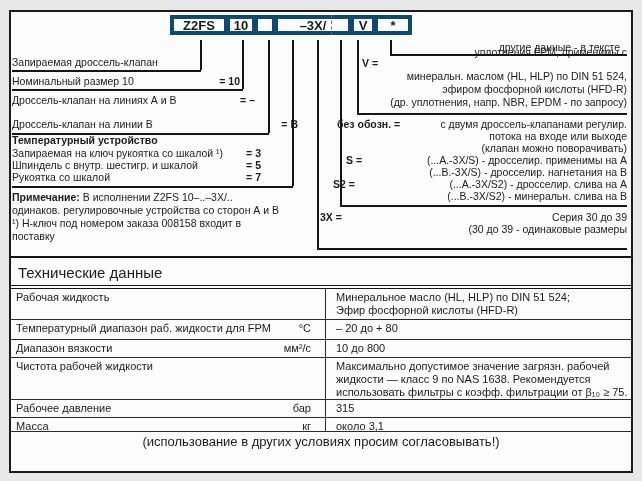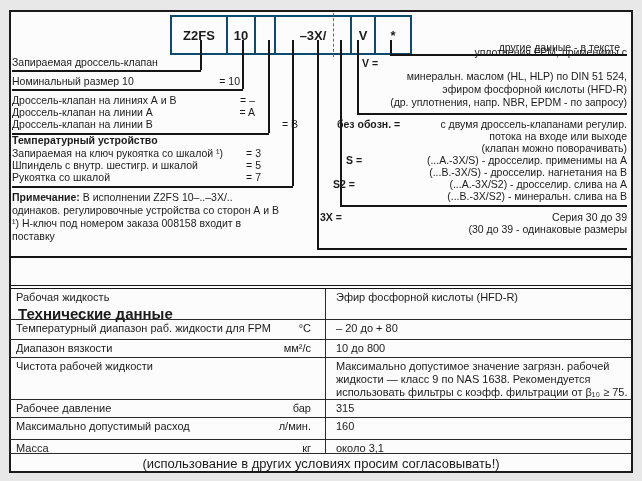--- a/index.html
+++ b/index.html
@@ -1,37 +1,37 @@
 <!DOCTYPE html>
 <html><head>
 <meta charset="utf-8">
 <style>
   html,body{margin:0;padding:0;}
   body{width:642px;height:481px;background:#e8e8e8;font-family:"Liberation Sans",sans-serif;color:#1b1b1b;}
   .page{position:relative;width:642px;height:481px;overflow:hidden;}
   .frame{position:absolute;left:9px;top:10px;width:620px;height:459px;background:#fcfcfc;border:2px solid #1b1b1b;}
   
   .codes{position:absolute;left:170px;top:15px;display:flex;}
-  .cbox{position:relative;box-sizing:border-box;border:2px solid #0c4a6e;margin-left:-2px;height:40px;display:flex;align-items:center;justify-content:center;font-weight:bold;font-size:13px;background:#fcfcfc;}
+  .cbox{position:relative;box-sizing:border-box;border:4px solid #0c4a6e;margin-left:-2px;height:20px;display:flex;align-items:center;justify-content:center;font-weight:bold;font-size:13px;background:#fcfcfc;}
   .cbox:first-child{margin-left:0;}
   .cbox.dash::after{content:"";position:absolute;right:16px;top:-4px;bottom:-4px;border-left:1px dashed #666;}
   
   .v{position:absolute;width:1.5px;background:#151515;}
   .h{position:absolute;height:1.5px;background:#151515;}
   
   .lrow{position:absolute;left:12px;display:flex;justify-content:space-between;font-size:10.5px;line-height:12px;white-space:nowrap;}
-  .lrow .lv{font-weight:normal;}
+  .lrow .lv{font-weight:bold;}
   .lhead{position:absolute;left:12px;font-size:10.5px;font-weight:bold;white-space:nowrap;}
   .note{position:absolute;left:12px;font-size:10.5px;line-height:12px;white-space:nowrap;}
   
   .rrow{position:absolute;left:330px;width:297px;text-align:right;font-size:10.5px;line-height:12px;white-space:nowrap;}
   .rkey{position:absolute;font-size:10.5px;font-weight:bold;white-space:nowrap;}
   
   .divider{position:absolute;left:9px;width:624px;height:2px;background:#151515;}
-  .sechead{position:absolute;left:18px;top:264px;font-size:15px;font-weight:bold;margin-top:41px;}
+  .sechead{position:absolute;left:18px;top:264px;font-size:15px;font-weight:normal;}
   
   .tbl{position:absolute;left:10px;top:285px;width:622px;box-sizing:border-box;}
   .dbl{height:4px;border-top:1.5px solid #151515;border-bottom:1px solid #151515;box-sizing:border-box;}
   .trow{display:flex;border-bottom:1px solid #2a2a2a;box-sizing:border-box;}
   .tleft{width:315px;box-sizing:border-box;display:flex;justify-content:space-between;padding:2px 14px 0 6px;font-size:11px;line-height:13px;}
   .tright{flex:1;border-left:1.5px solid #2a2a2a;padding:2px 4px 0 10px;font-size:11px;line-height:13px;}
   .tfooter{height:17px;text-align:center;font-size:13px;padding-top:2px;}
 </style>
 </head>
 <body>
@@ -68,24 +68,20 @@
   <div class="lrow" style="top:56px;width:228px">
     <span class="ll">Запираемая  дроссель-клапан</span>
   </div>
   <div class="lrow" style="top:75px;width:228px">
     <span class="ll">Номинальный размер 10</span>
     <span class="lv">= 10</span>
   </div>
   <div class="lrow" style="top:94px;width:243px">
     <span class="ll">Дроссель-клапан на линиях  А и В</span>
     <span class="lv">= –</span>
-  </div>
-  <div class="lrow" style="top:106px;width:243px">
-    <span class="ll">Дроссель-клапан на  линии  А</span>
-    <span class="lv">= A</span>
   </div>
   <div class="lrow" style="top:118px;width:286px">
     <span class="ll">Дроссель-клапан на  линии  В</span>
     <span class="lv">= B</span>
   </div>
   <div class="lhead" style="top:134px">Температурный устройство</div>
   <div class="lrow" style="top:147px;width:249px">
     <span class="ll">Запираемая на ключ рукоятка со шкалой ¹)</span>
     <span class="lv">= 3</span>
   </div>
@@ -131,20 +127,21 @@
   <div class="sechead">Технические данные</div>
 
   <div class="tbl">
     <div class="dbl"></div>
     <div class="trow" style="height:31px">
       <div class="tleft">
         <span>Рабочая  жидкость</span>
         <span></span>
       </div>
       <div class="tright">
+        <div>Минеральное масло (HL, HLP) по DIN 51 524;</div>
         <div>Эфир фосфорной кислоты (HFD-R)</div>
       </div>
     </div>
     <div class="trow" style="height:20px">
       <div class="tleft">
         <span>Температурный диапазон раб. жидкости для FPM</span>
         <span>°С</span>
       </div>
       <div class="tright">
         <div>– 20 до + 80</div>
@@ -172,29 +169,20 @@
     </div>
     <div class="trow" style="height:18px">
       <div class="tleft">
         <span>Рабочее  давление</span>
         <span>бар</span>
       </div>
       <div class="tright">
         <div>315</div>
       </div>
     </div>
-    <div class="trow" style="height:22px">
-      <div class="tleft">
-        <span>Максимально  допустимый  расход</span>
-        <span>л/мин.</span>
-      </div>
-      <div class="tright">
-        <div>160</div>
-      </div>
-    </div>
     <div class="trow" style="height:14px">
       <div class="tleft">
         <span>Масса</span>
         <span>кг</span>
       </div>
       <div class="tright">
         <div>около 3,1</div>
       </div>
     </div>
     <div class="tfooter">(использование в других условиях просим согласовывать!)</div>

